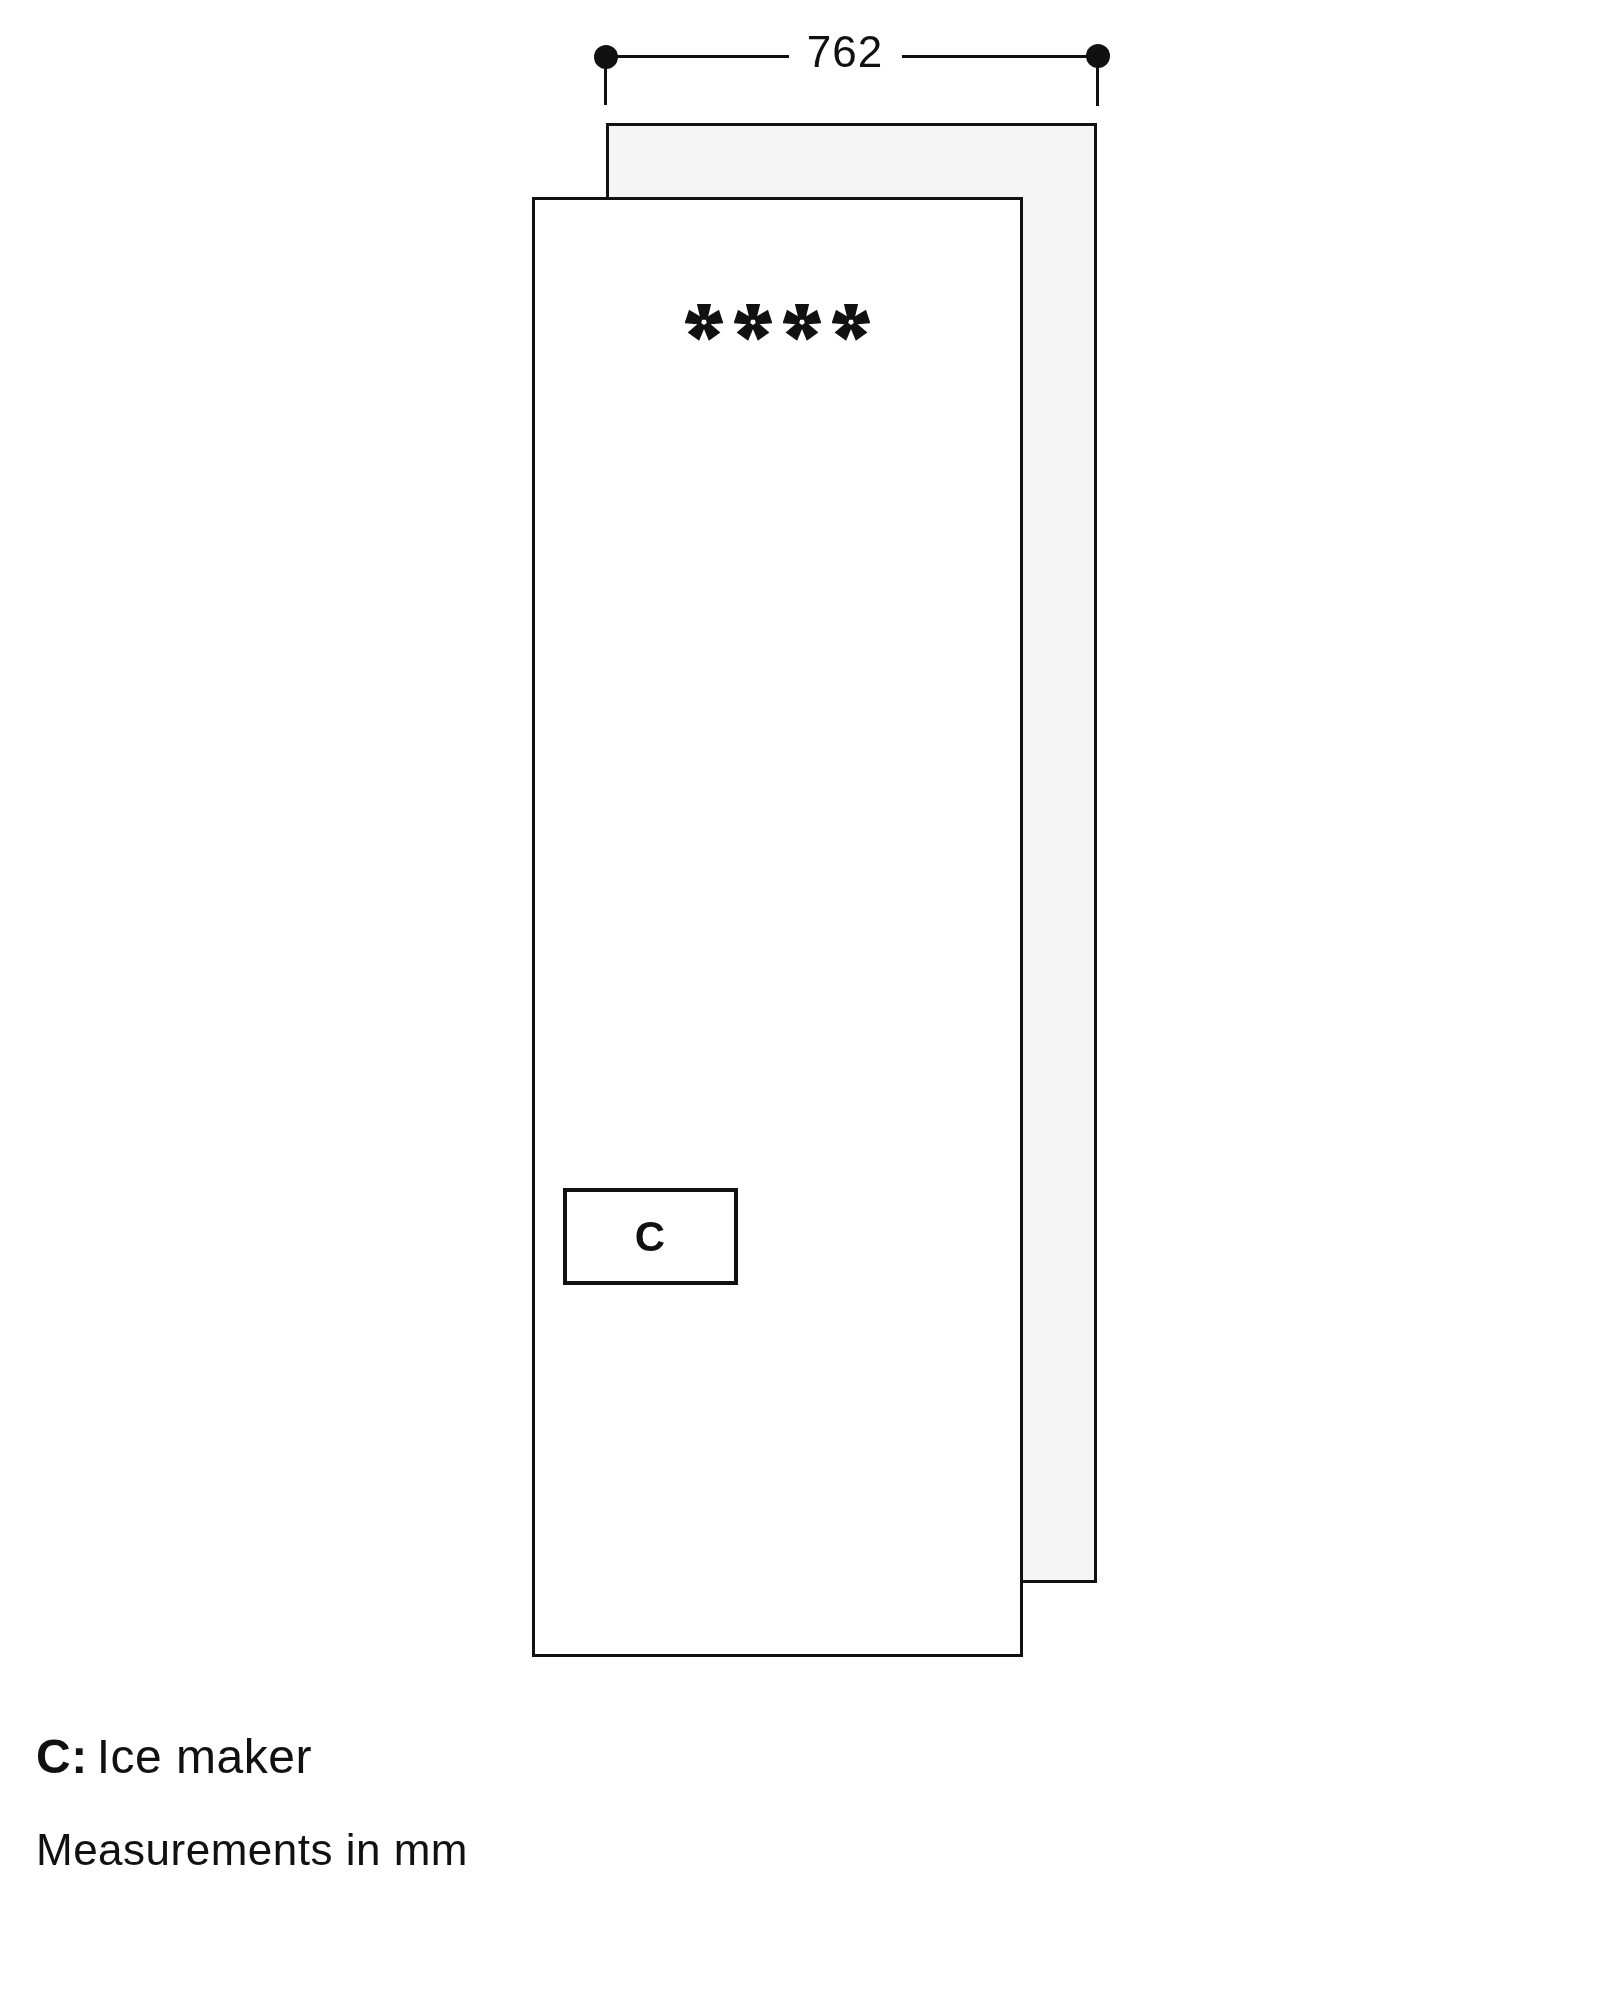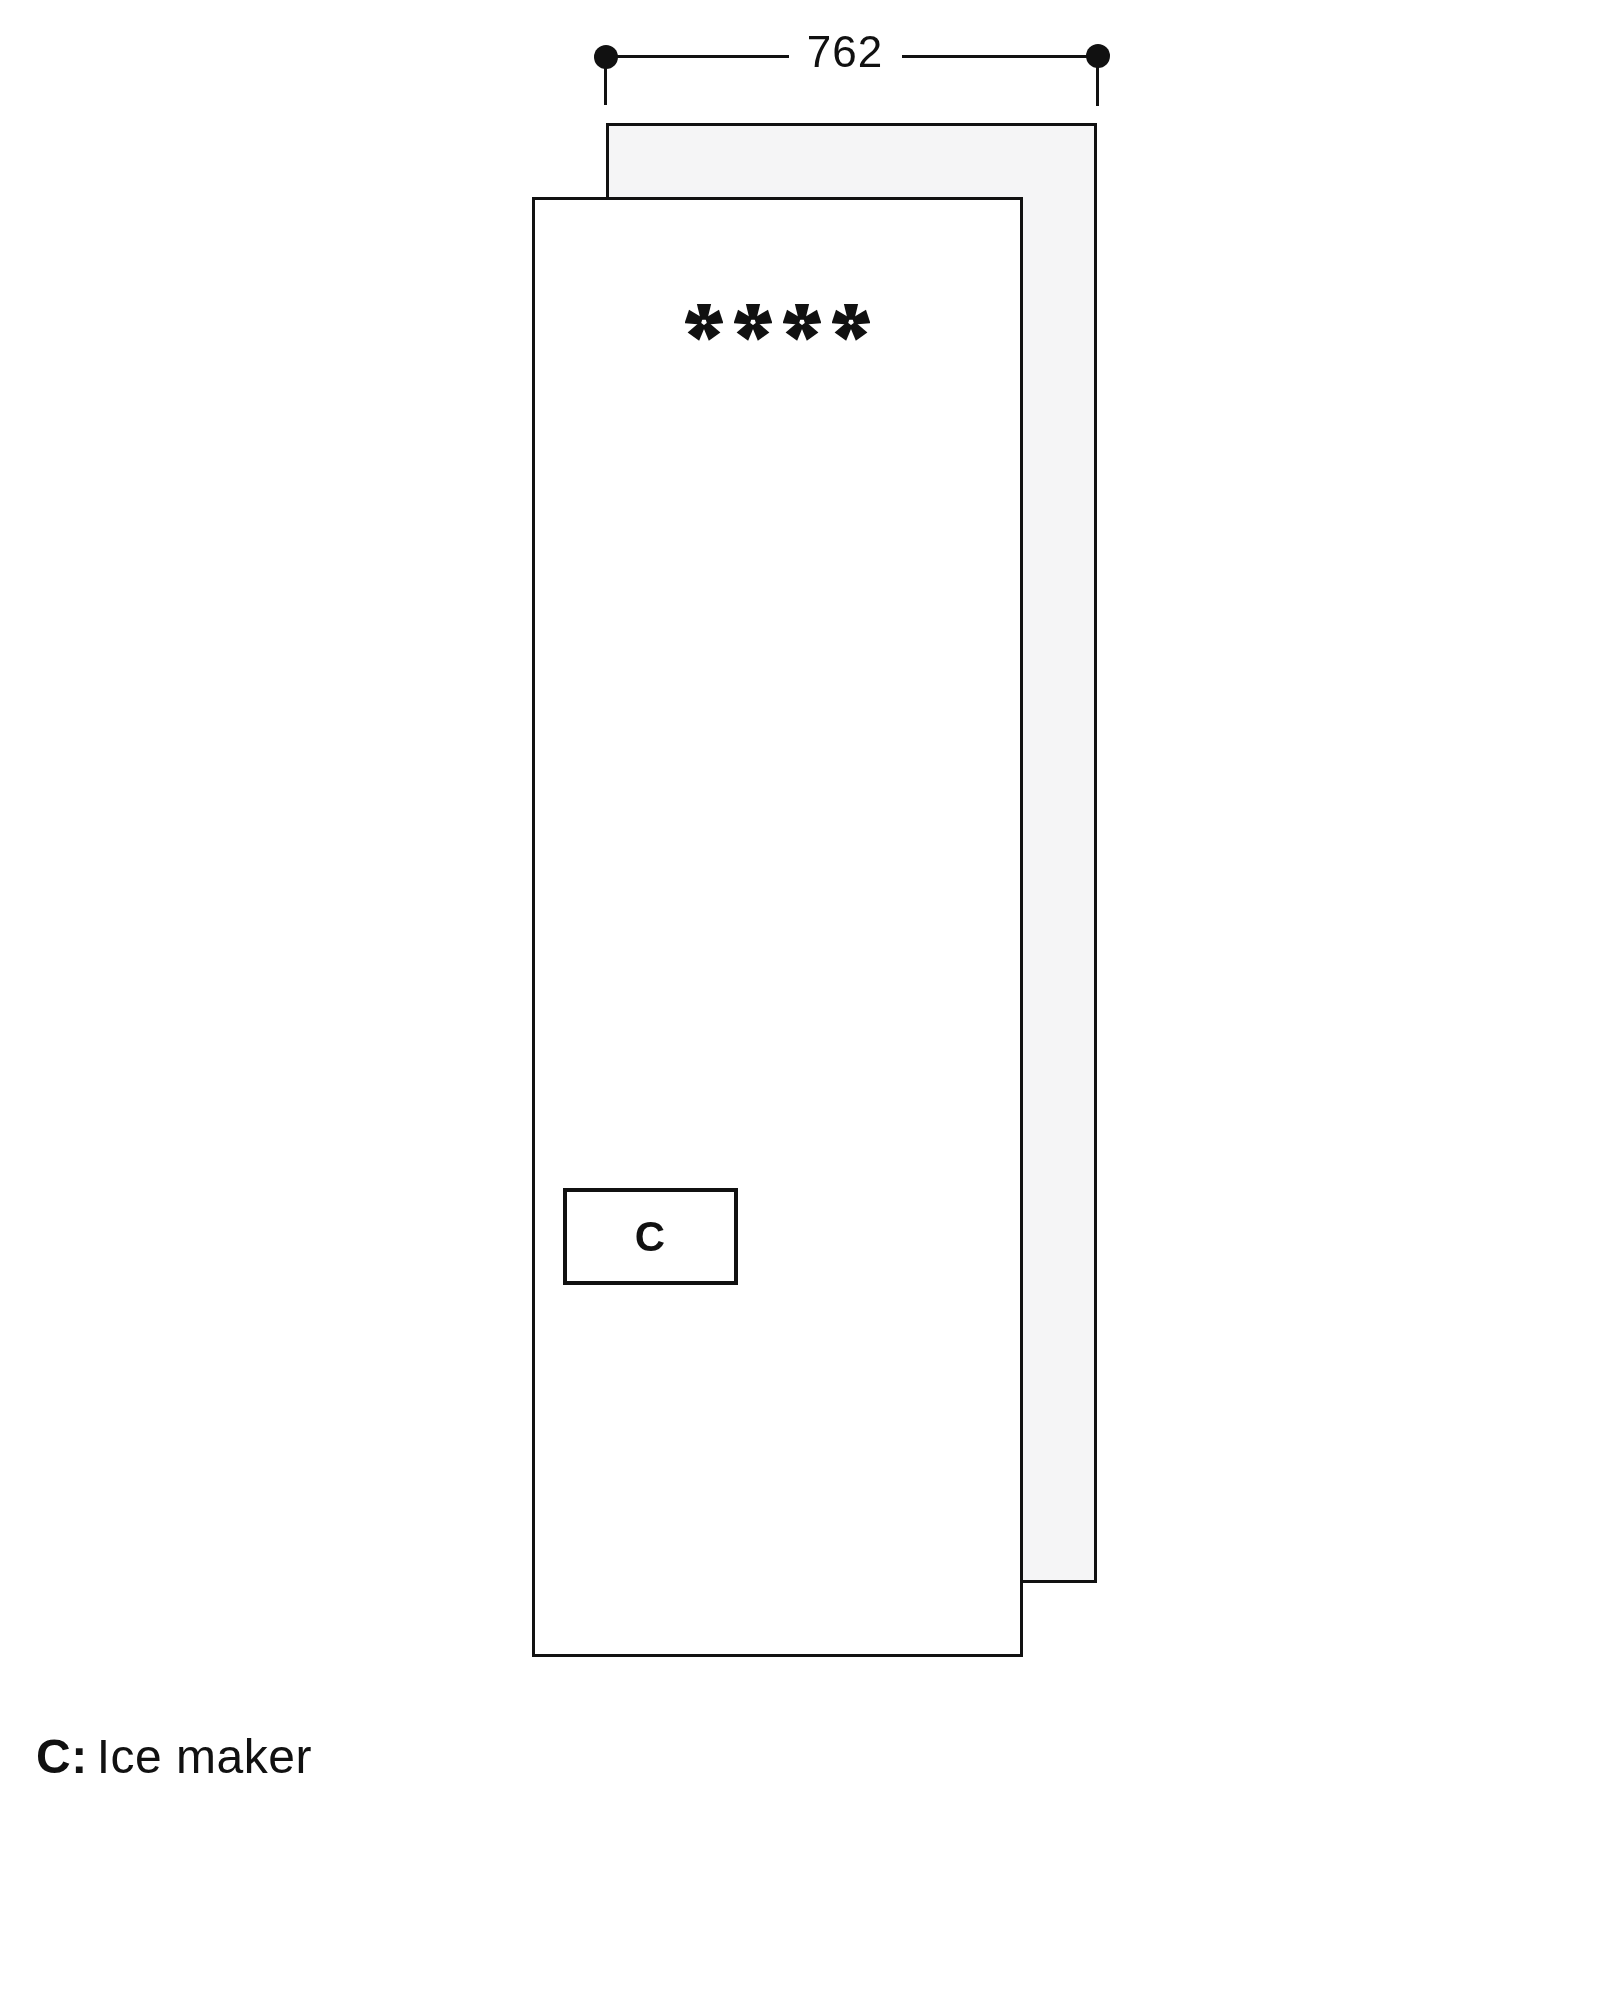--- a/index.html
+++ b/index.html
@@ -237,14 +237,15 @@
         </svg>
       </div>
     <div class="cbox">
       <span class="cbox-label">C</span>
     </div>
   </div>
 
   <div class="legend-row">
     <span class="legend-key">C:</span><span class="legend-label">Ice maker</span>
   </div>
+  <div class="note">Measurements in mm</div>
 
 </div>
 
 </body></html>

